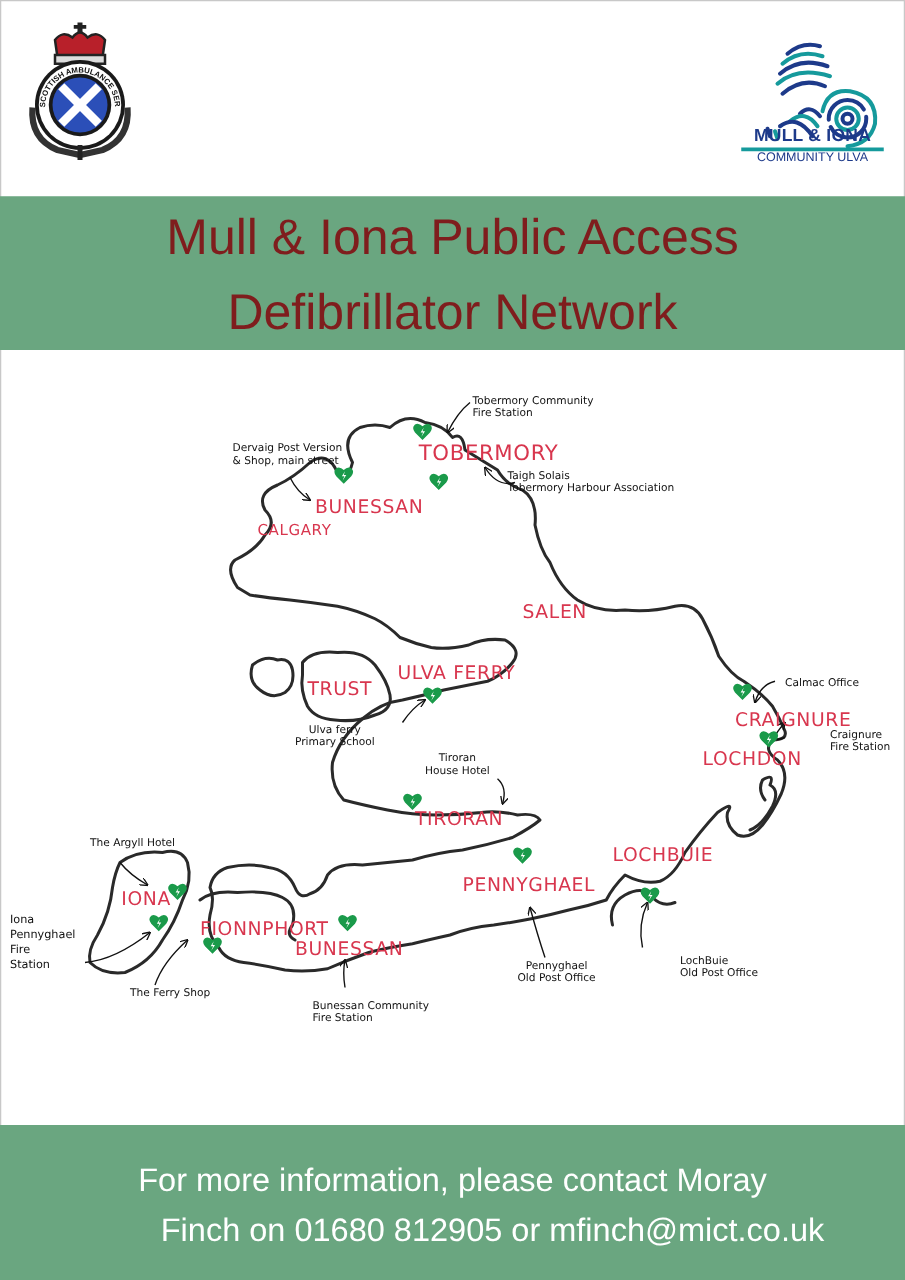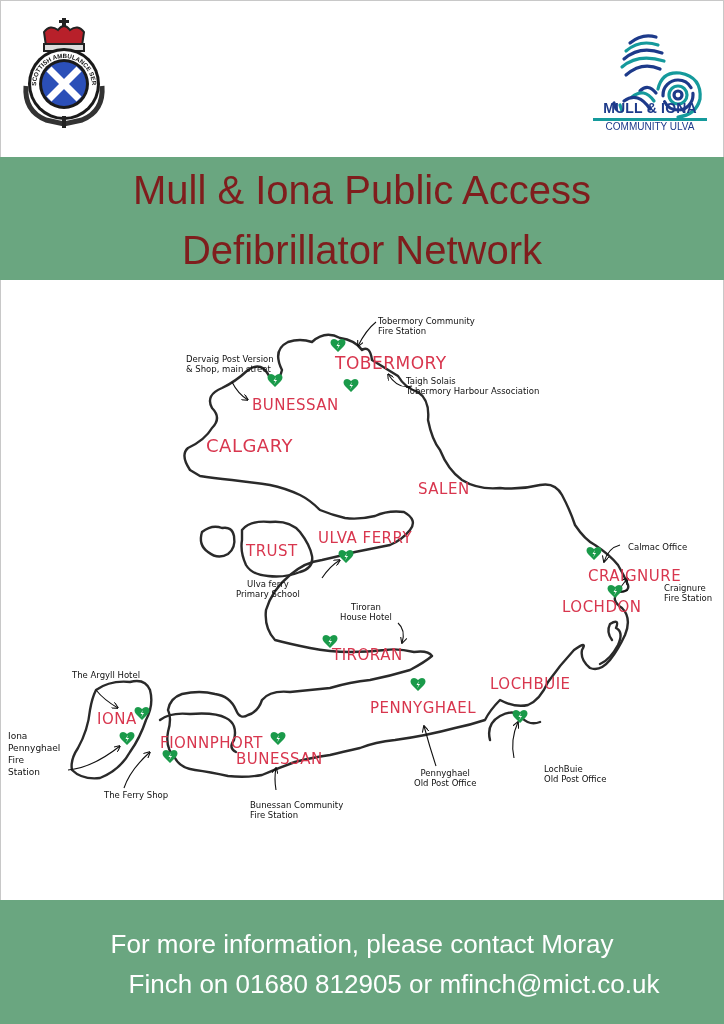--- a/index.html
+++ b/index.html
@@ -175,21 +175,21 @@
       <path d="M514 758 Q510 740 518 722"></path>
       <path d="M96 690 Q104 700 118 708"></path>
       <path d="M68 770 Q92 768 120 746"></path>
       <path d="M124 788 Q130 770 150 752"></path>
       <path d="M276 790 Q274 778 276 768"></path>
     </g>
   </svg>
 
   <div class="place" style="left:335px;top:73px;font-size:17px">TOBERMORY</div>
   <div class="place" style="left:252px;top:116px">BUNESSAN</div>
-  <div class="place" style="left:206px;top:155px;font-size:18px">CALGARY</div>
+  <div class="place" style="left:206px;top:137px;font-size:12px">CALGARY</div>
   <div class="place" style="left:418px;top:200px">SALEN</div>
   <div class="place" style="left:246px;top:262px">TRUST</div>
   <div class="place" style="left:318px;top:249px">ULVA FERRY</div>
   <div class="place" style="left:588px;top:287px">CRAIGNURE</div>
   <div class="place" style="left:562px;top:318px">LOCHDON</div>
   <div class="place" style="left:332px;top:366px">TIRORAN</div>
   <div class="place" style="left:370px;top:419px">PENNYGHAEL</div>
   <div class="place" style="left:490px;top:395px">LOCHBUIE</div>
   <div class="place" style="left:97px;top:430px">IONA</div>
   <div class="place" style="left:160px;top:454px">FIONNPHORT</div>

